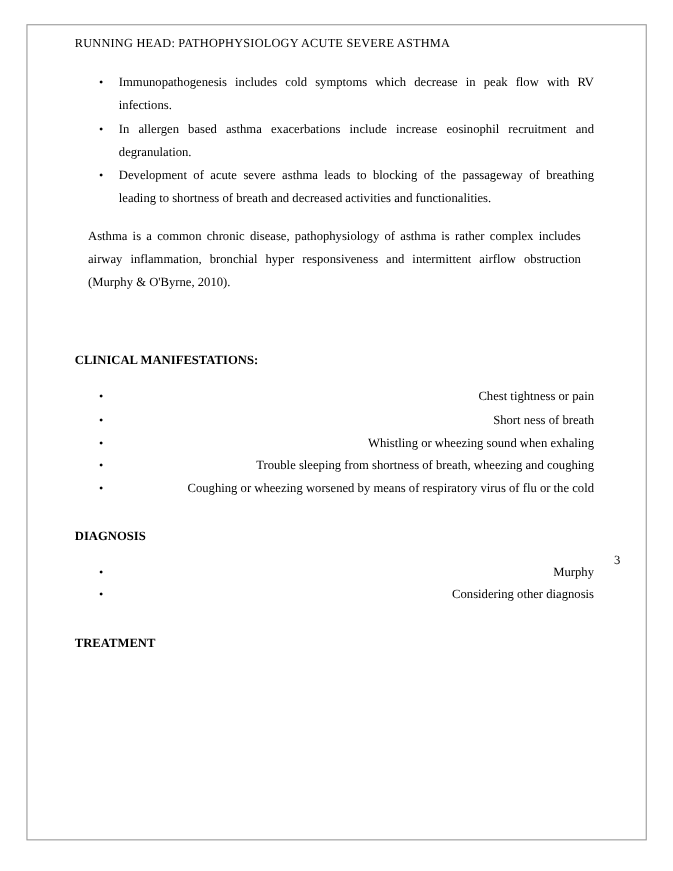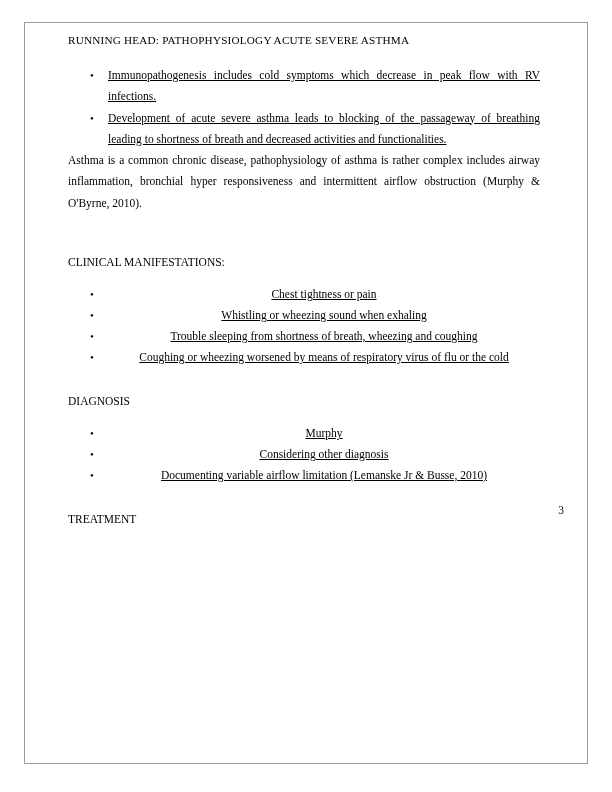--- a/index.html
+++ b/index.html
@@ -35,54 +35,53 @@
     width: 472px;
   }
   .running-head {
     font-size: 11.2px;
     letter-spacing: 0.2px;
     margin-bottom: 19px;
   }
   p.body-text {
     font-size: 11.5px;
     line-height: 1.85;
-    margin: 0;
+    margin: 12px;
     text-align: justify;
     text-justify: inter-word;
   }
   ul.bullets {
     list-style: none;
     margin: 0;
     padding: 0;
   }
   ul.bullets li {
     position: relative;
     font-size: 11.5px;
     line-height: 1.85;
     padding-left: 40px;
     text-align: justify;
     text-justify: inter-word;
     margin: 0;
-    text-decoration: underline;
   }
   ul.bullets li::before {
     content: "\2022";
     position: absolute;
     left: 22px;
     top: 0;
     font-size: 11px;
   }
   ul.bullets.tight li {
     line-height: 1.82;
     padding-left: 40px;
-    text-align: center;
+    text-align: right;
   }
   h2.section-heading {
     font-size: 11.5px;
-    font-weight: normal;
+    font-weight: bold;
     margin: 0;
     line-height: 1.85;
   }
   .gap-lg { height: 38px; }
   .gap-md { height: 23px; }
   .gap-sm { height: 11px; }
   .page-number {
     position: absolute;
     right: 48px;
     bottom: 44px;
@@ -94,48 +93,49 @@
 
 <div class="page">
   <div class="page-border"></div>
 
   <div class="content">
 
     <div class="running-head">RUNNING HEAD: PATHOPHYSIOLOGY ACUTE SEVERE ASTHMA</div>
 
     <ul class="bullets">
       <li>Immunopathogenesis includes cold symptoms which decrease in peak flow with RV infections.</li>
+      <li>In allergen based asthma exacerbations include increase eosinophil recruitment and degranulation.</li>
       <li>Development of acute severe asthma leads to blocking of the passageway of breathing leading to shortness of breath and decreased activities and functionalities.</li>
     </ul>
 
     <p class="body-text">Asthma is a common chronic disease, pathophysiology of asthma is rather complex includes airway inflammation, bronchial hyper responsiveness and intermittent airflow obstruction (Murphy &amp; O'Byrne, 2010).</p>
 
     <div class="gap-lg"></div>
 
     <h2 class="section-heading">CLINICAL MANIFESTATIONS:</h2>
 
     <div class="gap-sm"></div>
 
     <ul class="bullets tight">
       <li>Chest tightness or pain</li>
+      <li>Short ness of breath</li>
       <li>Whistling or wheezing sound when exhaling</li>
       <li>Trouble sleeping from shortness of breath, wheezing and coughing</li>
       <li>Coughing or wheezing worsened by means of respiratory virus of flu or the cold</li>
     </ul>
 
     <div class="gap-md"></div>
 
     <h2 class="section-heading">DIAGNOSIS</h2>
 
     <div class="gap-sm"></div>
 
     <ul class="bullets tight">
       <li>Murphy</li>
       <li>Considering other diagnosis</li>
-      <li>Documenting variable airflow limitation (Lemanske Jr &amp; Busse, 2010)</li>
     </ul>
 
     <div class="gap-md"></div>
 
     <h2 class="section-heading">TREATMENT</h2>
 
     <div class="gap-sm"></div>
 
 
   </div>

